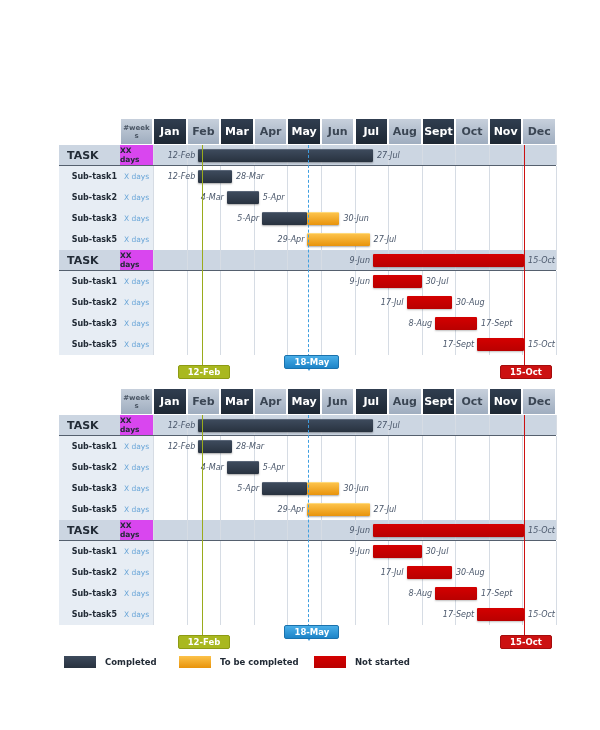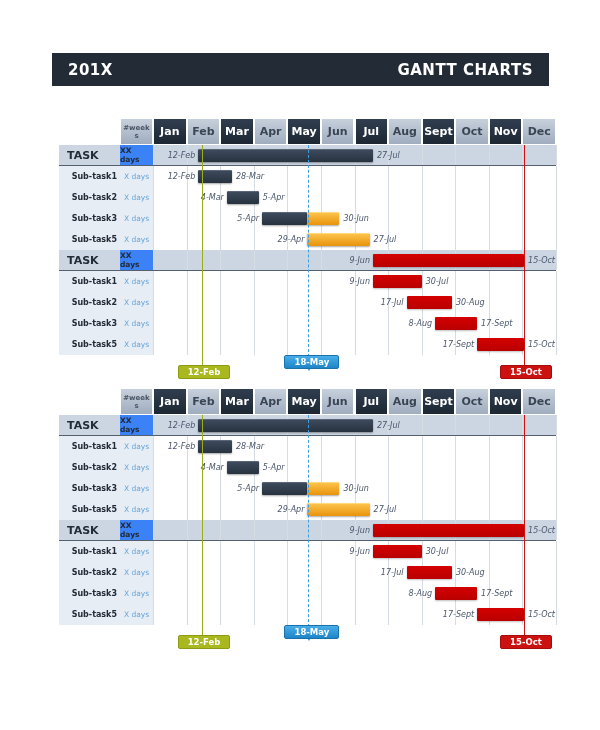--- a/index.html
+++ b/index.html
@@ -82,21 +82,21 @@
   .lbl.sub-lbl {
     justify-content:flex-end; padding-right:3px;
     font-weight:bold; font-size:8px; color:#222b36;
     background:#e7edf4;
   }
   .days {
     position:absolute; left:61px; top:0; width:33px; height:100%;
     display:flex; align-items:center; justify-content:center;
     font-size:7.5px; font-weight:bold;
   }
-  .days.task-days { background:#3b82f6; color:#222b36; }
+  .days.task-days { background:#d946ef; color:#222b36; }
   .days.sub-days  { background:#e7edf4; color:#6aa6d8; font-weight:normal; }
 
   
   .tl {
     position:absolute; left:94px; top:0; right:0; height:100%;
   }
   .row.task .tl { background:#ccd6e2; }
   .row.sub  .tl { background:#ffffff; }
   .row.task { border-bottom:1px solid #55606e; }
 
@@ -178,24 +178,20 @@
   .lg-sw.navy   { background:linear-gradient(#3d4a5c,#28323f); }
   .lg-sw.orange { background:linear-gradient(#fcc24a,#e8930b); }
   .lg-sw.red    { background:linear-gradient(#d40000,#b90000); }
   .lg-txt { font-size:8.5px; font-weight:bold; color:#222b36; margin-left:9px; }
 </style>
 </head>
 <body>
 
 <div class="page">
 
-  <div class="banner">
-    <div class="banner-year">201X</div>
-    <div class="banner-title">GANTT CHARTS</div>
-  </div>
 
   <div class="chart chart1" id="chart-1">
       <div class="hdr">
         <div class="cell light weeks" style="left: 61px; width: 33px;">
           <span>#week</span>
           <span>s</span>
         </div>
         <div class="cell dark" style="left: 94px; width: 33.5833px;">Jan</div>
         <div class="cell light" style="left: 127.583px; width: 33.5833px;">Feb</div>
         <div class="cell dark" style="left: 161.167px; width: 33.5833px;">Mar</div>
@@ -693,14 +689,28 @@
         <div class="marker-line red" style="left: 465.096px; top: 0px; height: 222px;"></div>
         <div class="arrow red" style="left: 461.596px; top: 220px;"></div>
       </div>
       <div class="marker-zone">
         <div class="mbox green" style="left: 118.696px; top: 10px;">12-Feb</div>
         <div class="mbox blue" style="left: 225.491px; top: 0px;">18-May</div>
         <div class="mbox red" style="left: 441.096px; top: 10px;">15-Oct</div>
       </div>
     </div>
 
+  <div class="legend" id="legend">
+      <div class="lg-item" style="position: absolute; left: 12px;">
+        <div class="lg-sw navy"></div>
+        <div class="lg-txt">Completed</div>
+      </div>
+      <div class="lg-item" style="position: absolute; left: 127px;">
+        <div class="lg-sw orange"></div>
+        <div class="lg-txt">To be completed</div>
+      </div>
+      <div class="lg-item" style="position: absolute; left: 262px;">
+        <div class="lg-sw red"></div>
+        <div class="lg-txt">Not started</div>
+      </div>
+    </div>
 
 </div>
 
 </body></html>

